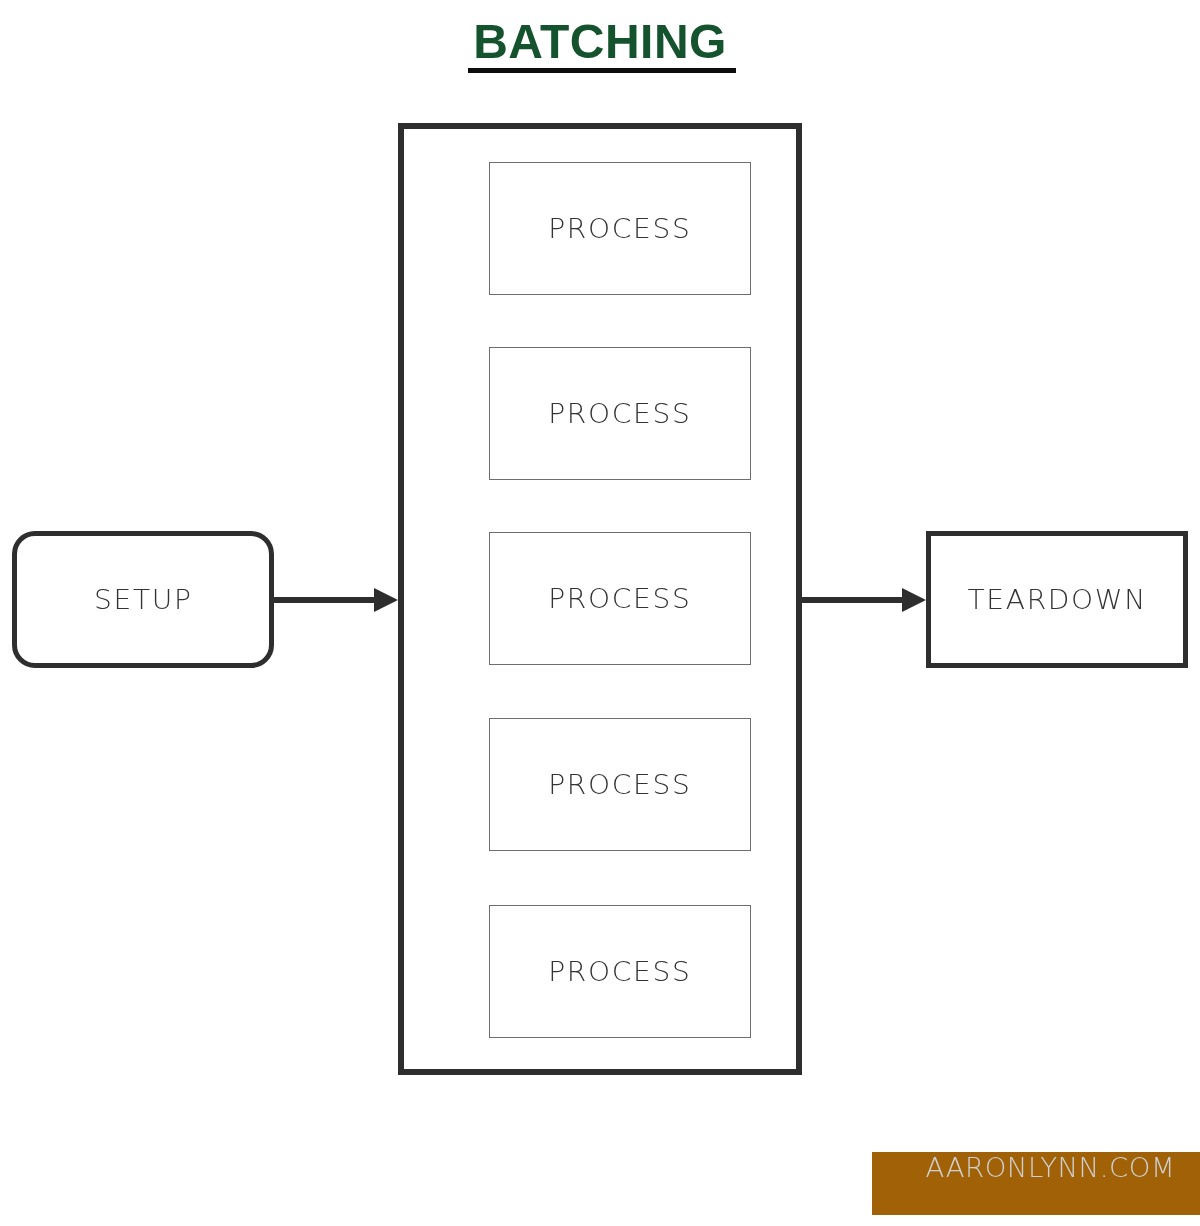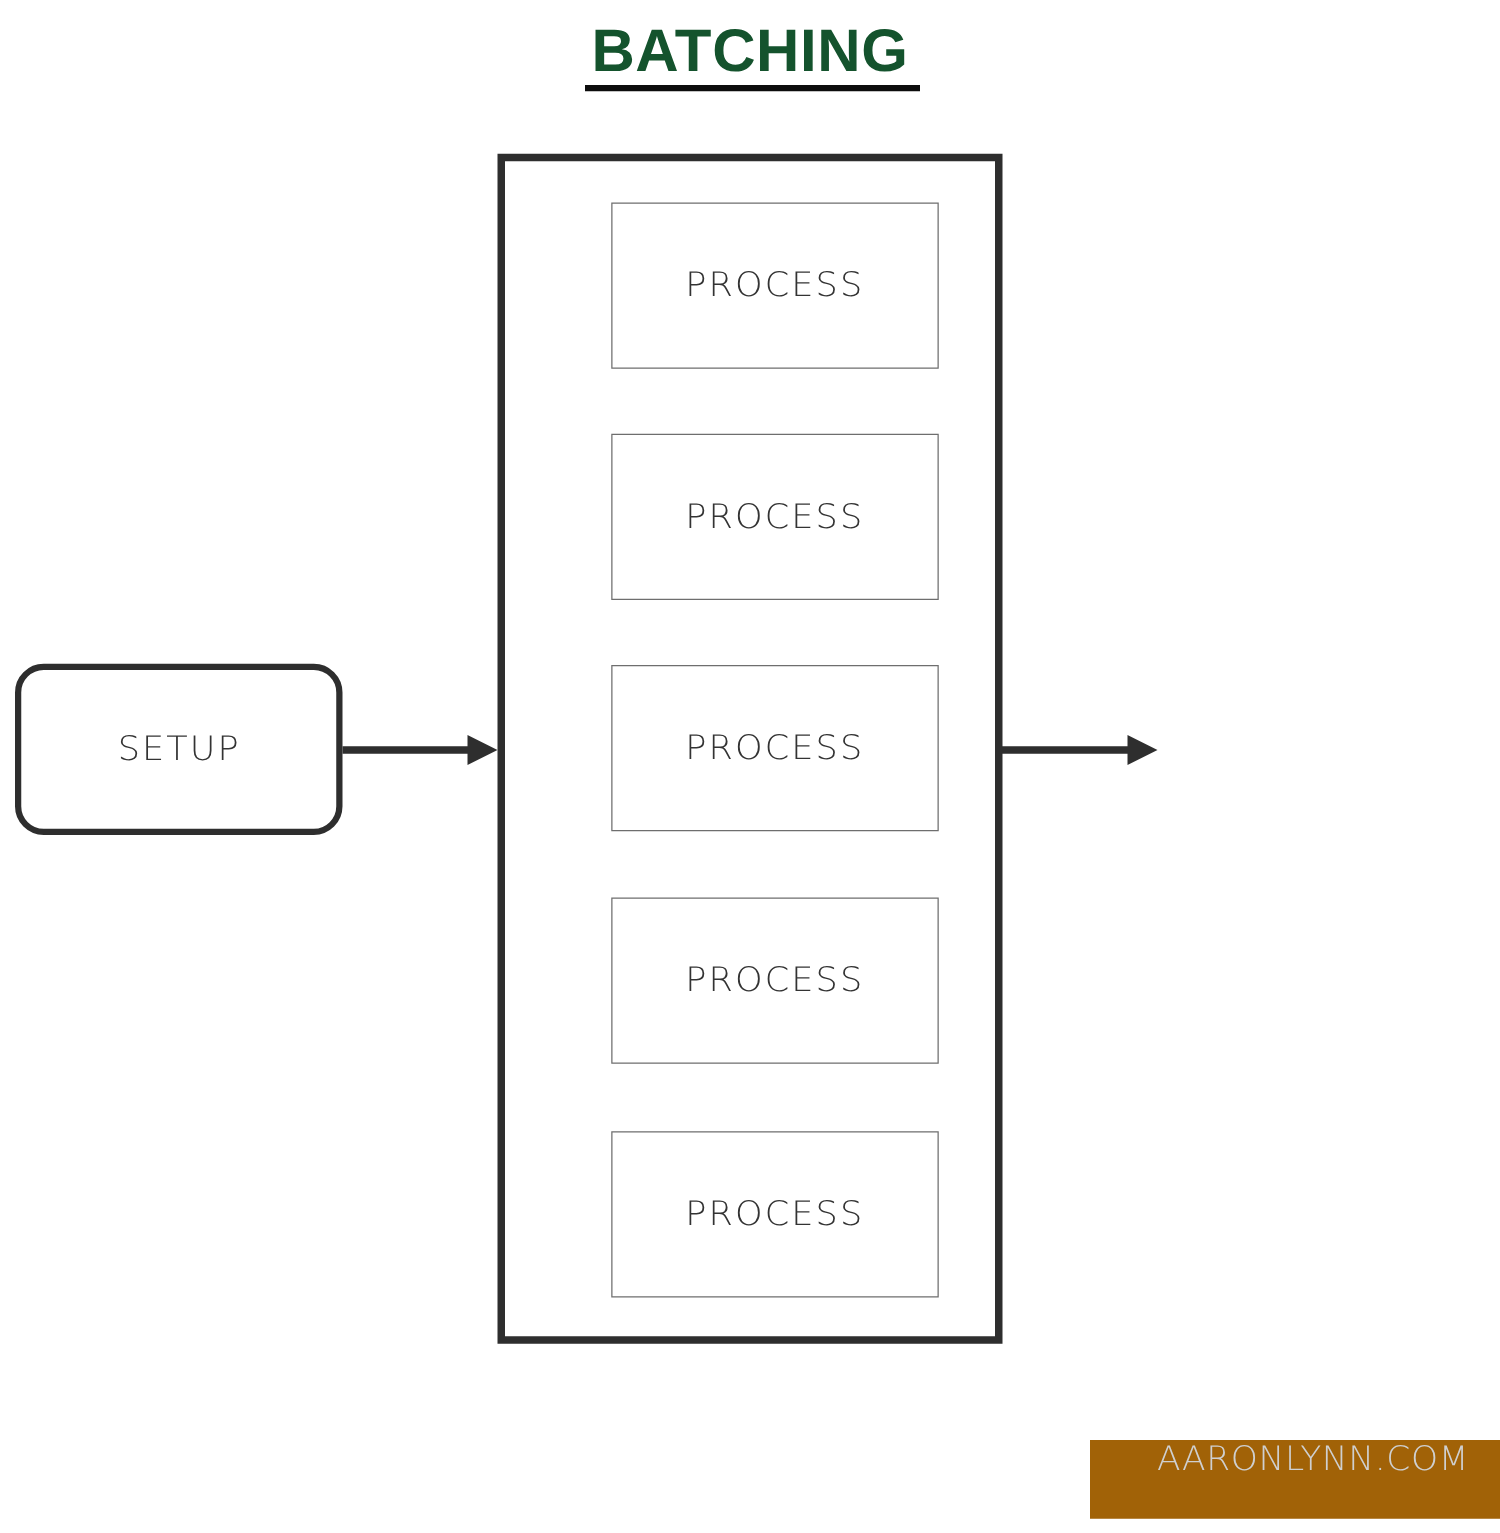--- a/index.html
+++ b/index.html
@@ -201,18 +201,21 @@
         <span class="node-label">PROCESS</span>
       </div>
     </div>
   </div>
 
   <div class="arrow" id="arrow-batch-to-teardown">
     <div class="shaft"></div>
     <div class="head"></div>
   </div>
 
+  <div class="bold-box" id="teardown-box">
+    <span class="node-label">TEARDOWN</span>
+  </div>
 
   <div id="watermark">
     <span class="wm-text">AARONLYNN.COM</span>
   </div>
 
 </div>
 
 </body></html>

